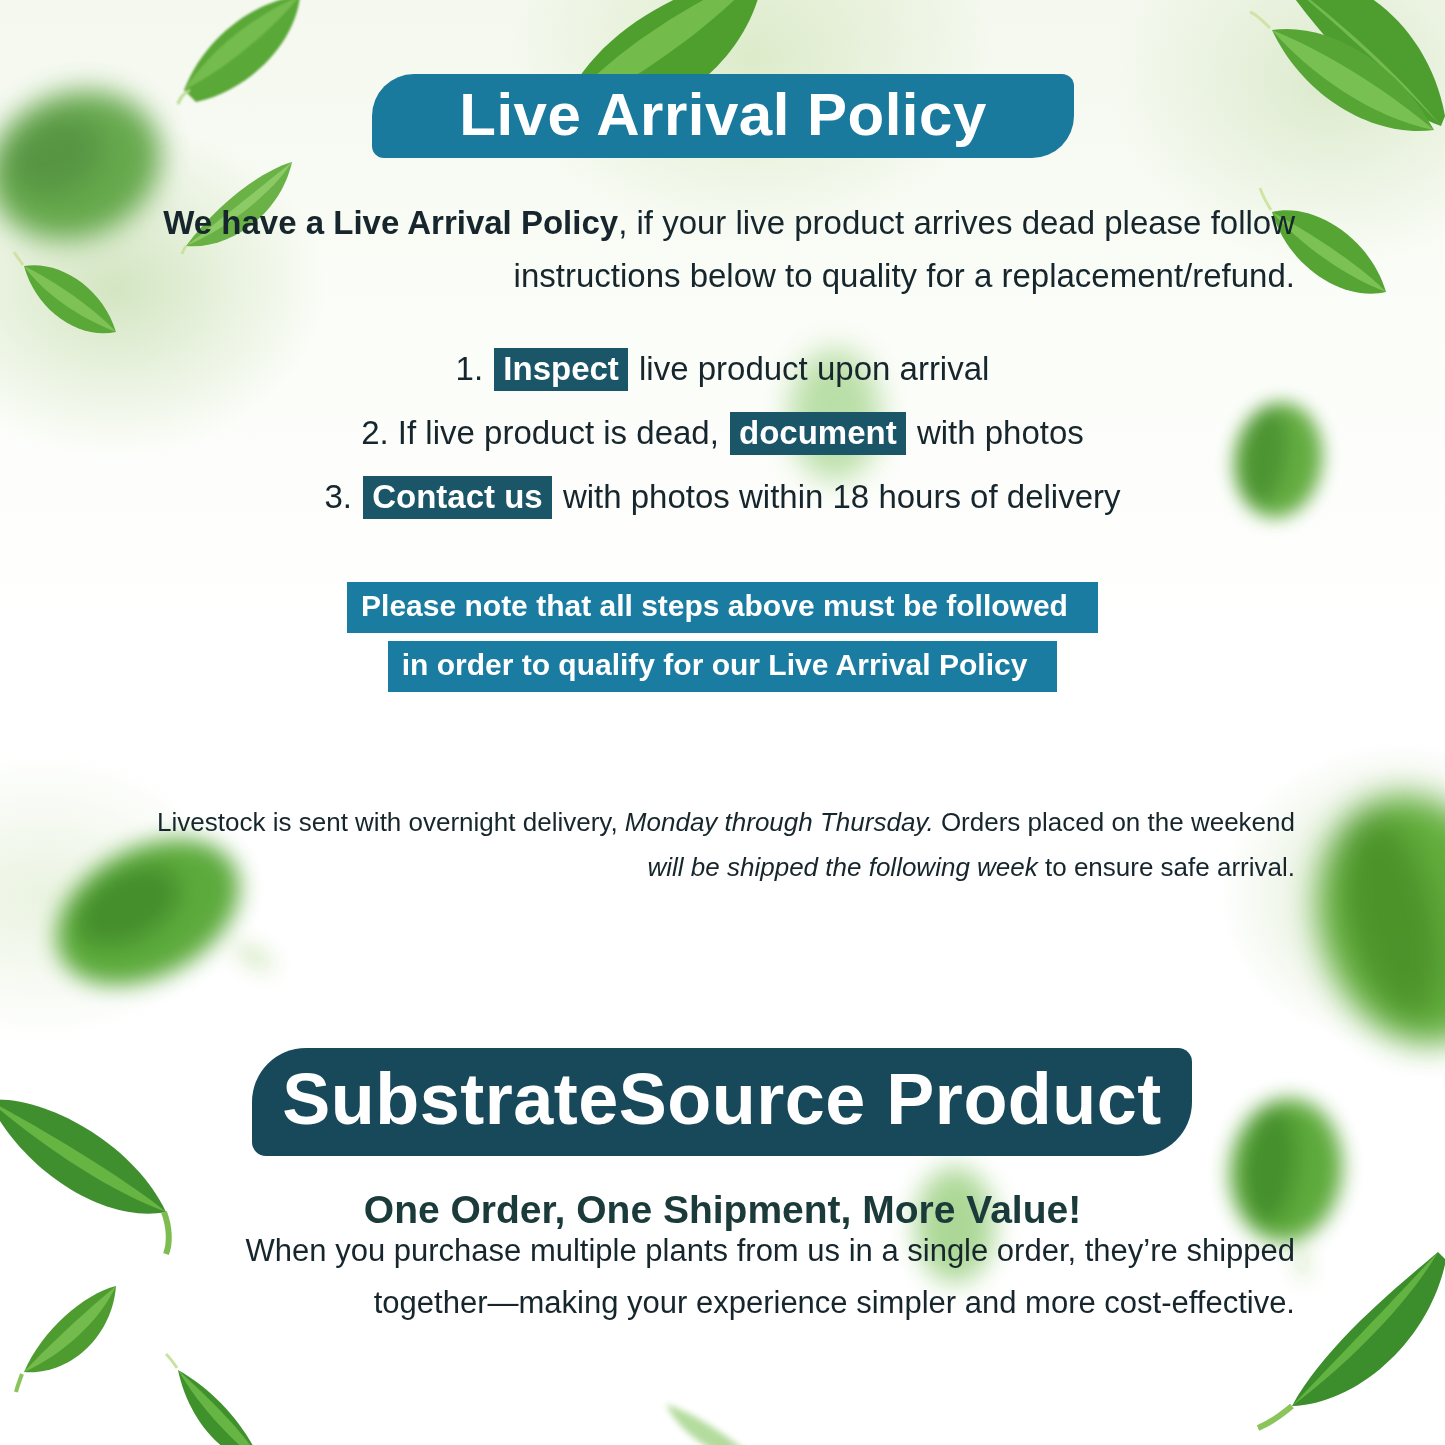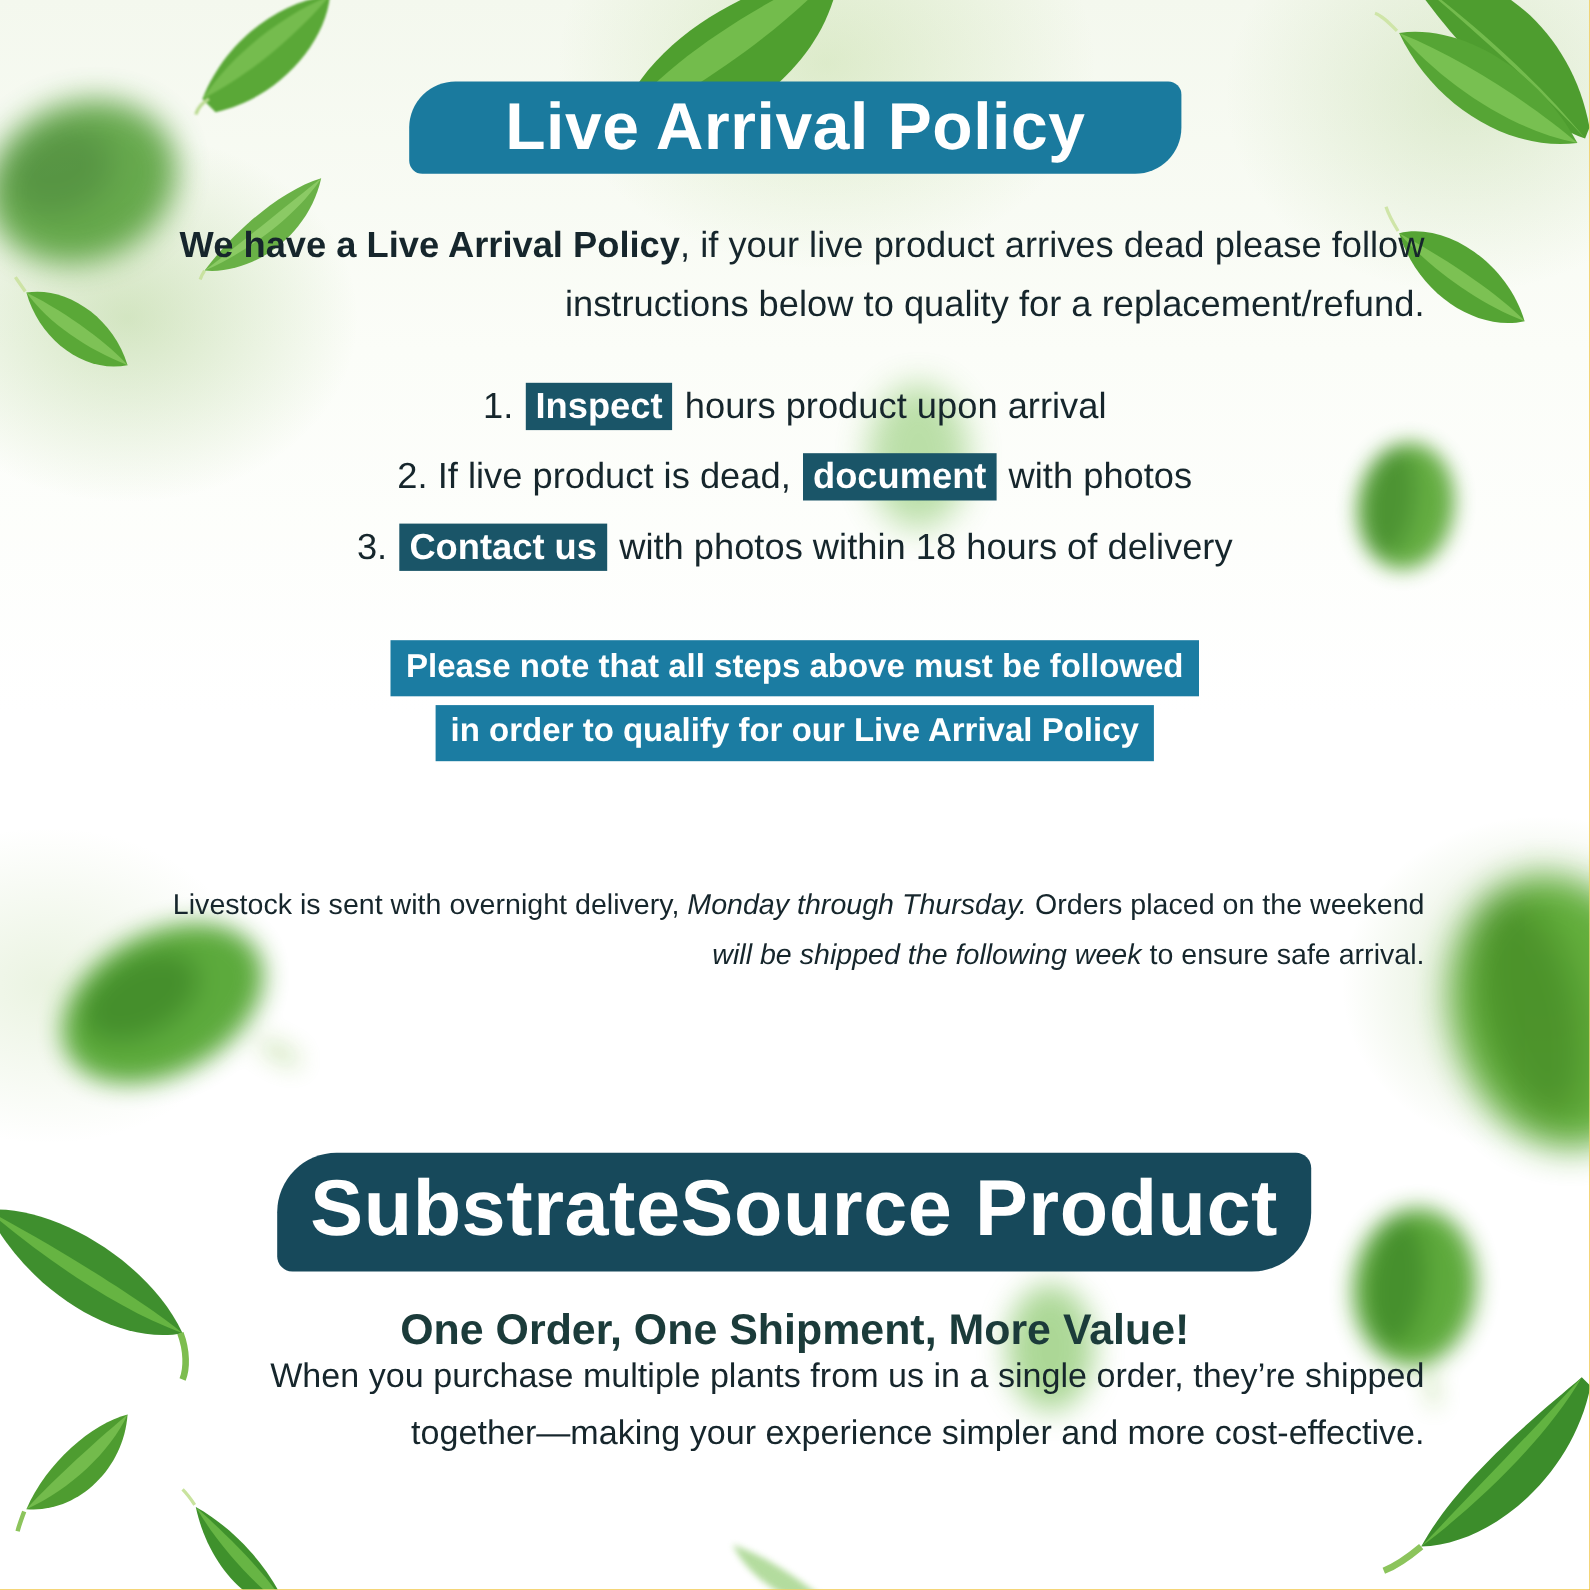--- a/index.html
+++ b/index.html
@@ -10,21 +10,21 @@
     width: 1445px;
     height: 1445px;
     font-family: "Liberation Sans", sans-serif;
     background: #ffffff;
     overflow: hidden;
   }
   #page {
     position: relative;
     width: 1445px;
     height: 1445px;
-    background: #eab308;
+    background: #ef4444;
     overflow: hidden;
   }
 
   
   .bg-wash {
     position: absolute;
     inset: 0;
     pointer-events: none;
     background:
       radial-gradient(ellipse 300px 240px at 8% 20%, rgba(120,175,70,0.30), rgba(120,175,70,0) 70%),
@@ -117,21 +117,21 @@
     width: 1145px;
     text-align: center;
     font-size: 0;
   }
   #note .nline {
     display: inline-block;
     background: #1b7ca2;
     color: #ffffff;
     font-size: 30px;
     font-weight: 600;
-    padding: 5px 14px 8px 14px;
+    padding: 5px 30px 8px 14px;
     line-height: 1.26;
     white-space: nowrap;
   }
   #note .nline.second { margin-top: 8px; }
 
   #livestock {
     left: 150px;
     top: 800px;
     width: 1145px;
     font-size: 26px;
@@ -309,21 +309,21 @@
   </div>
 
   <div class="para" id="intro">
     <span class="lead">We have a Live Arrival Policy</span><span>, if your live product arrives dead please follow instructions below to quality for a replacement/refund.</span>
   </div>
 
   <div id="steps">
     <div class="step">
       <span>1.</span>
       <span class="hl">Inspect</span>
-      <span>hours product upon arrival</span>
+      <span>live product upon arrival</span>
     </div>
     <div class="step">
       <span>2.</span>
       <span>If live product is dead,</span>
       <span class="hl">document</span>
       <span>with photos</span>
     </div>
     <div class="step">
       <span>3.</span>
       <span class="hl">Contact us</span>

